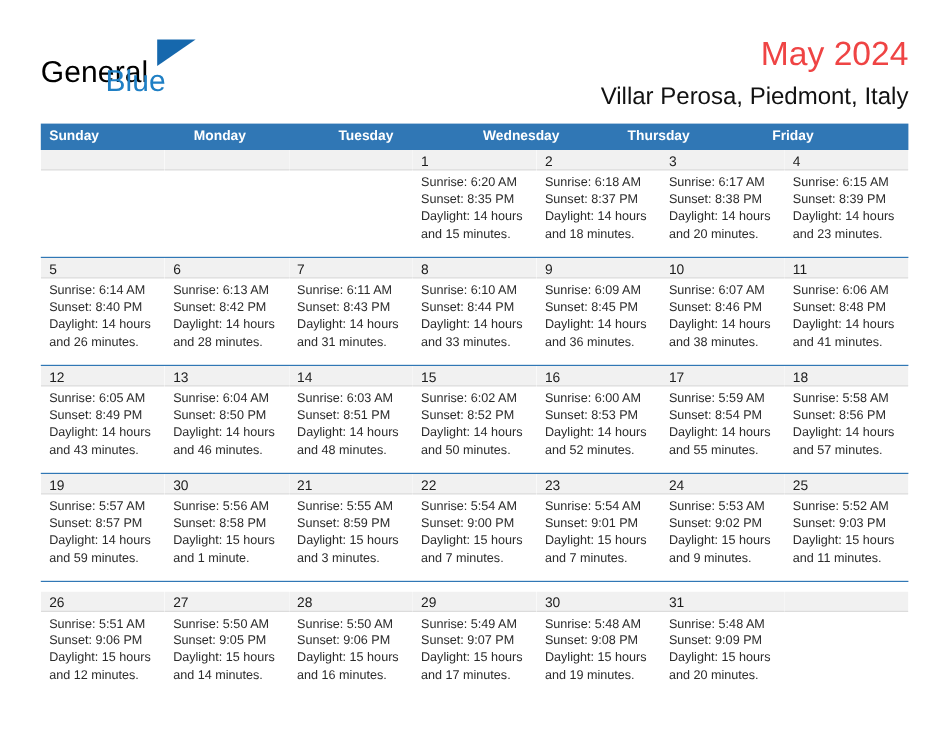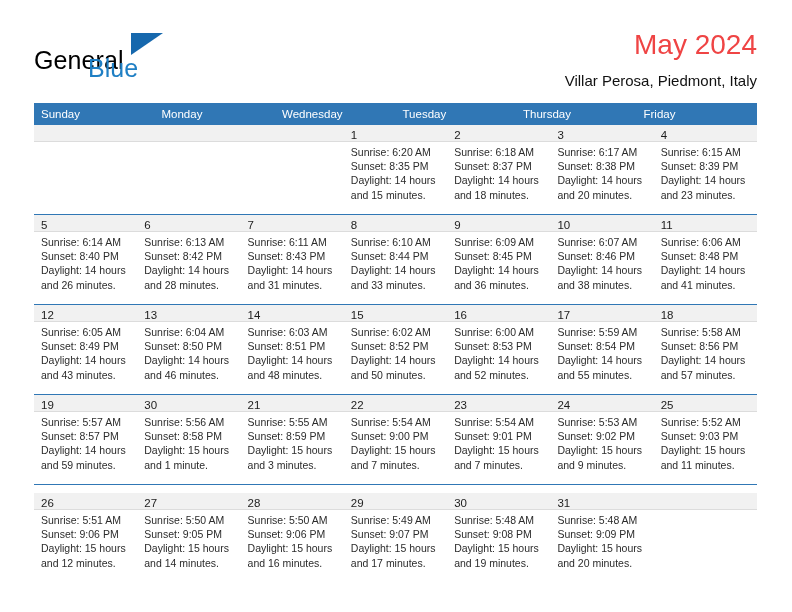--- a/index.html
+++ b/index.html
@@ -73,21 +73,21 @@
   }
   .cal-title {
     font-size: 28px;
     font-weight: normal;
     color: #ef4444;
     line-height: 34px;
     white-space: nowrap;
   }
   .cal-subtitle {
     margin-top: 10px;
-    font-size: 15px;
+    font-size: 20px;
     color: #111111;
     line-height: 18px;
     white-space: nowrap;
   }
 
   
   .calendar {
     position: absolute;
     left: 34px;
     top: 103px;
@@ -100,20 +100,21 @@
     height: 22px;
   }
   .weekday {
     flex: 1 1 0;
     color: #ffffff;
     font-size: 11.5px;
     line-height: 22px;
     padding-left: 7px;
     box-sizing: border-box;
     white-space: nowrap;
+    font-weight: bold;
   }
 
   .week-row {
     display: flex;
     height: 90px;
     border-bottom: 1px solid #3077b5;
     box-sizing: border-box;
   }
   .week-row.last {
     border-bottom: none;
@@ -171,22 +172,22 @@
       <div class="cal-subtitle">Villar Perosa, Piedmont, Italy</div>
     </div>
 
   </div>
 
   <div class="calendar">
 
     <div class="weekday-row">
       <div class="weekday">Sunday</div>
       <div class="weekday">Monday</div>
+      <div class="weekday">Tuesday</div>
       <div class="weekday">Wednesday</div>
-      <div class="weekday">Tuesday</div>
       <div class="weekday">Thursday</div>
       <div class="weekday">Friday</div>
     </div>
 
     <div id="weeks-container">
         <div class="week-row">
           <div class="day-cell empty">
             <div class="daynum-band"><span class="daynum"></span></div>
           </div>
           <div class="day-cell empty">

